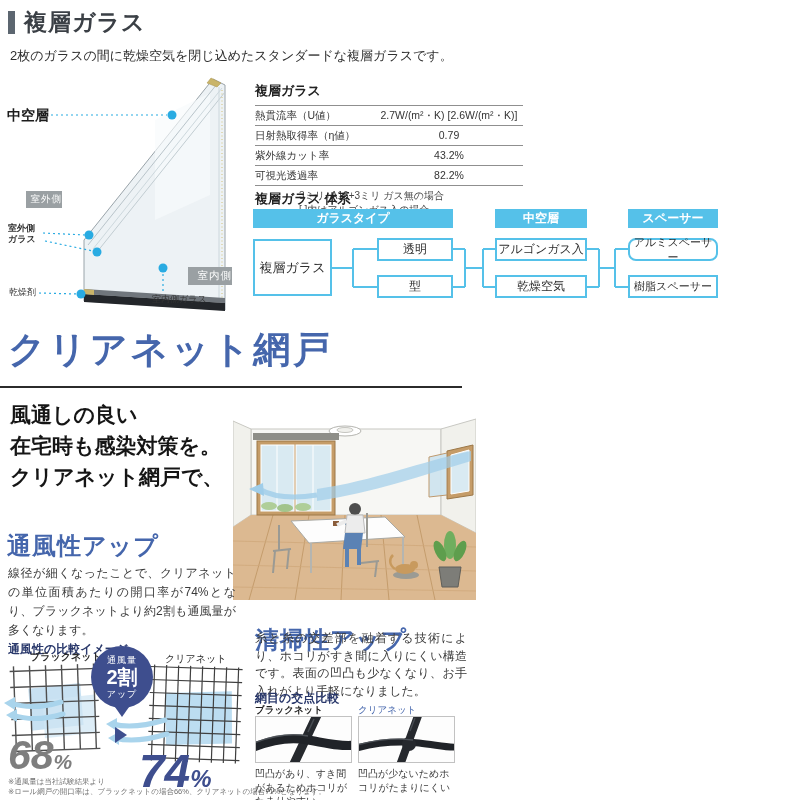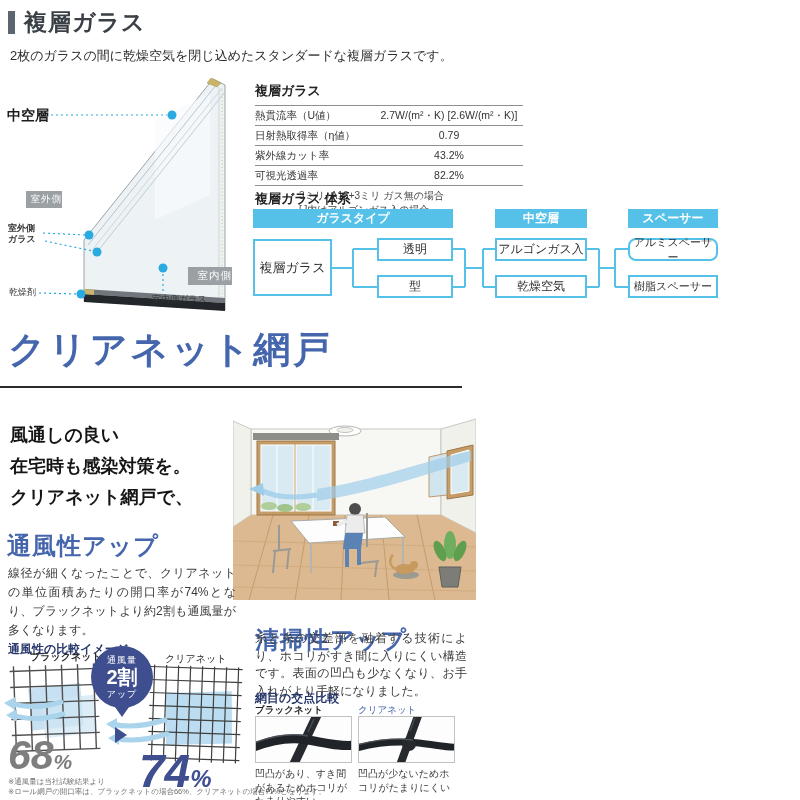--- a/index.html
+++ b/index.html
@@ -33,21 +33,21 @@
   .fc-title { left:255px; top:190px; font-size:13px; font-weight:bold; color:#222; }
   .fc-wrap { left:253px; top:209px; width:545px; height:95px; }
   .fc-head { position:absolute; background:#55c1e9; color:#fff; font-size:12px; font-weight:bold;
              text-align:center; height:19px; line-height:19px; top:0; }
   .fc-box { position:absolute; background:#fff; border:2px solid #55c1e9; color:#2e2e2e;
             display:flex; align-items:center; justify-content:center; text-align:center; }
 
   
   .s2-title { left:8px; top:325px; font-size:37px; font-weight:bold; color:#4566ac; letter-spacing:3px; }
   .s2-divider { left:0; top:386px; width:462px; height:2px; background:#2b2b2b; }
-  .catch { left:10px; top:420px; font-size:18px; font-weight:bold; color:#151515; line-height:31px; }
+  .catch { left:10px; top:399px; font-size:21px; font-weight:bold; color:#151515; line-height:31px; }
   .h-blue { font-size:24px; font-weight:bold; color:#4566ac; letter-spacing:1px; }
   .body-txt { font-size:12px; color:#3a3a3a; }
   .mini-head { font-size:12px; font-weight:bold; color:#29386b; }
 
   
   .cmp { left:3px; top:650px; width:240px; height:145px; }
   .cmp-label { position:absolute; font-size:10px; color:#2b2b2b; }
   .badge { position:absolute; left:88px; top:-4px; width:62px; height:62px; border-radius:50%;
            background:#3e4e8e; color:#fff; text-align:center; }
   .badge-top { font-size:9px; margin-top:8px; letter-spacing:1px; }

